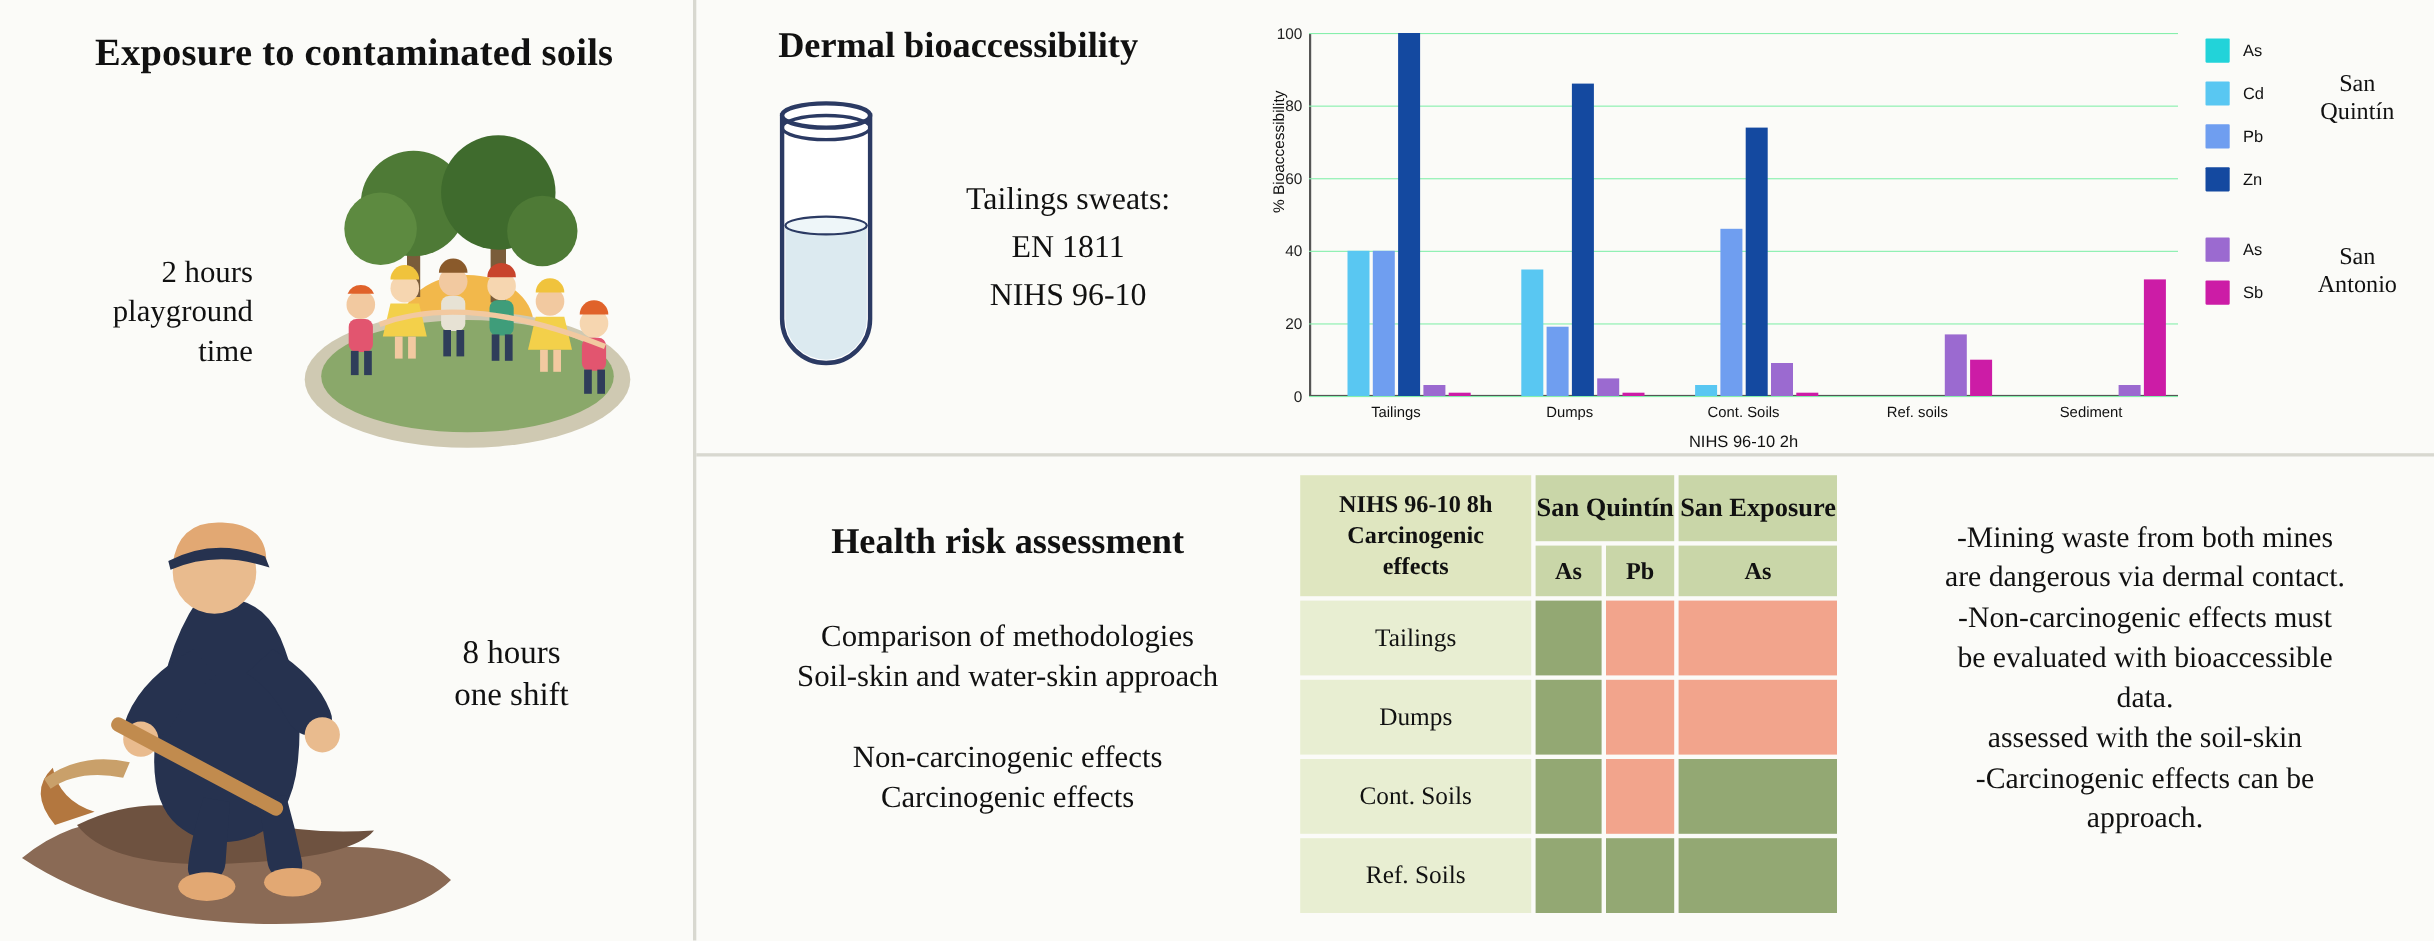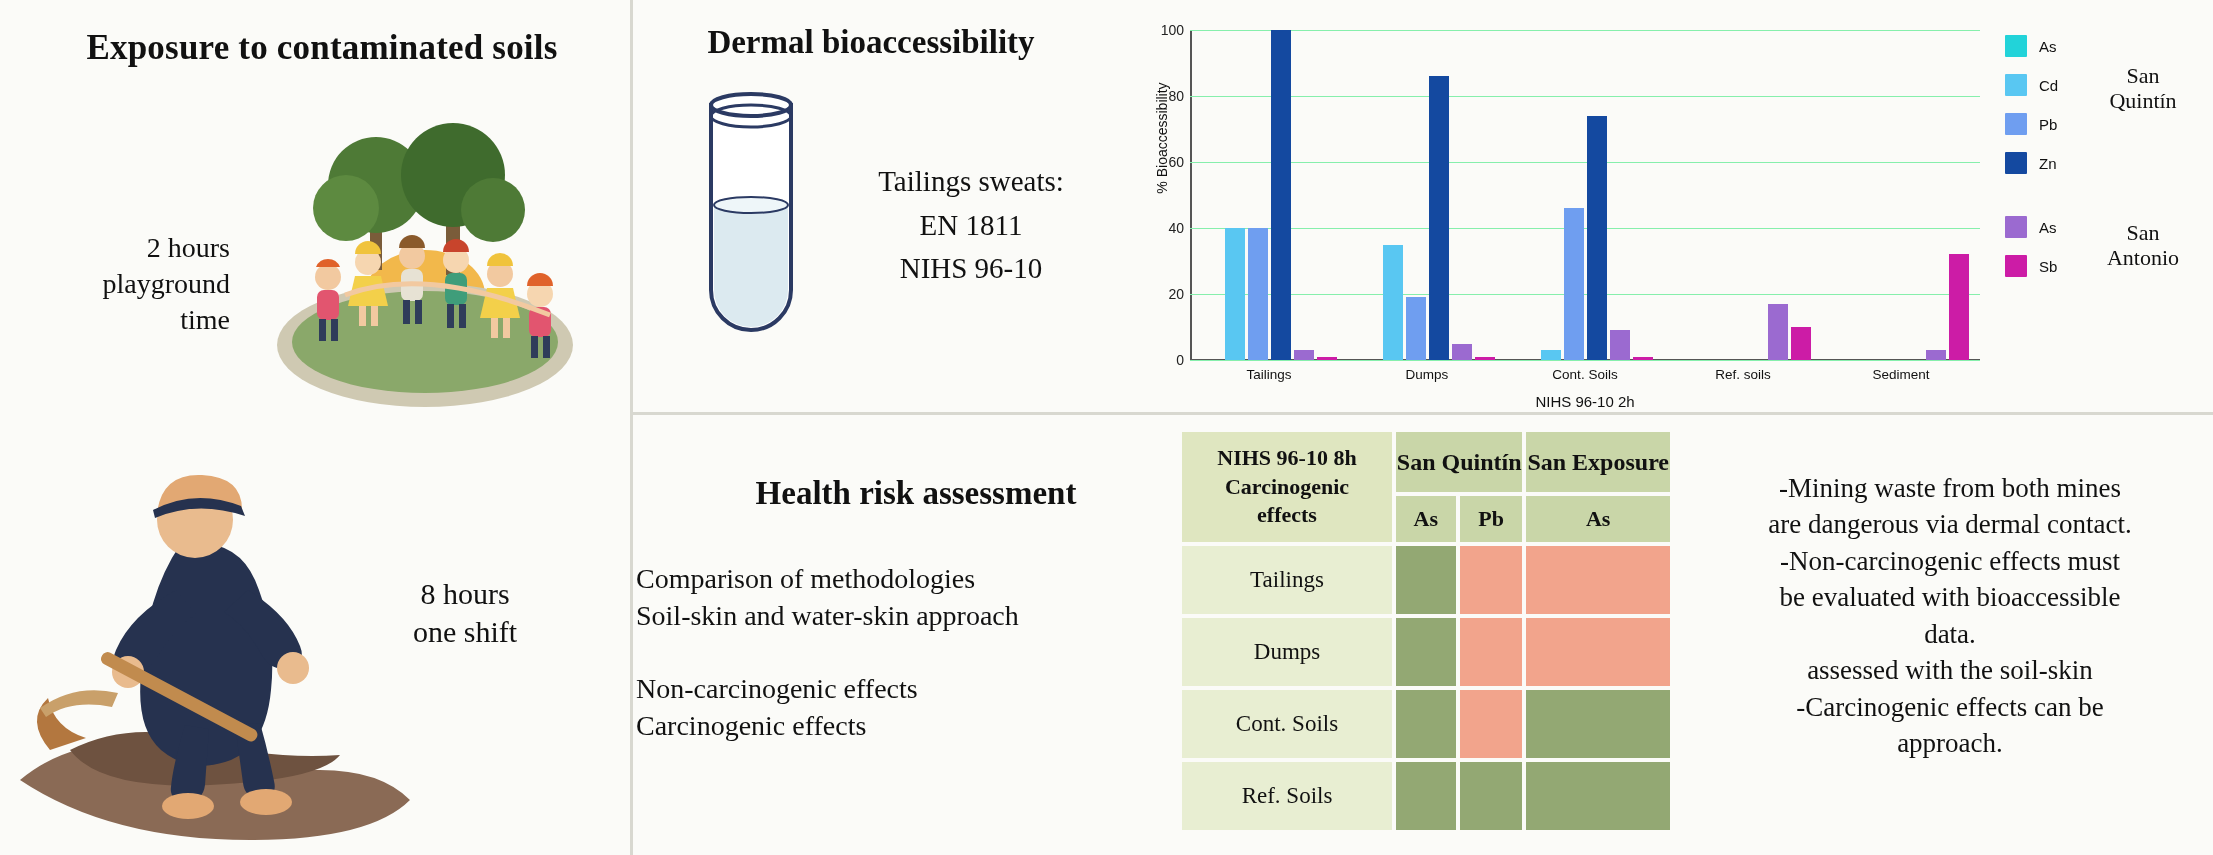--- a/index.html
+++ b/index.html
@@ -57,21 +57,21 @@
     font-size:15px;font-family:"Liberation Sans",sans-serif;}
   .legend{position:absolute;left:915px;top:25px;width:200px;}
   .leg-row{display:flex;align-items:center;margin-bottom:17px;}
   .swatch{width:22px;height:22px;margin-right:12px;border-radius:1px;}
   .leg-text{font-size:15px;font-family:"Liberation Sans",sans-serif;}
   .leg-group-label{position:absolute;left:78px;font-size:22px;line-height:1.15;text-align:center;width:120px;}
 
   
   .hr{position:absolute;left:636px;top:420px;width:560px;height:435px;}
   .hr h2{position:absolute;left:0;top:55px;width:560px;text-align:center;font-size:33px;font-weight:bold;margin:0;}
-  .hr p{position:absolute;left:0;width:560px;text-align:left;font-size:28px;margin:0;line-height:1.33;}
+  .hr p{position:absolute;left:0;width:560px;text-align:center;font-size:28px;margin:0;line-height:1.33;}
   .hr .p1{top:140px;}
   .hr .p2{top:250px;}
 
   
   .tbl{position:absolute;left:1178px;top:428px;width:496px;}
   table{border-collapse:separate;border-spacing:4px;width:100%;}
   td,th{padding:0;text-align:center;vertical-align:middle;font-family:"Liberation Serif",serif;}
   .th-main{background:#dfe6c0;font-weight:bold;font-size:22px;width:210px;height:106px;line-height:1.3;}
   .th-site{background:#c9d6a8;font-size:24px;height:60px;}
   .th-el{background:#c9d6a8;font-size:22px;height:46px;}

